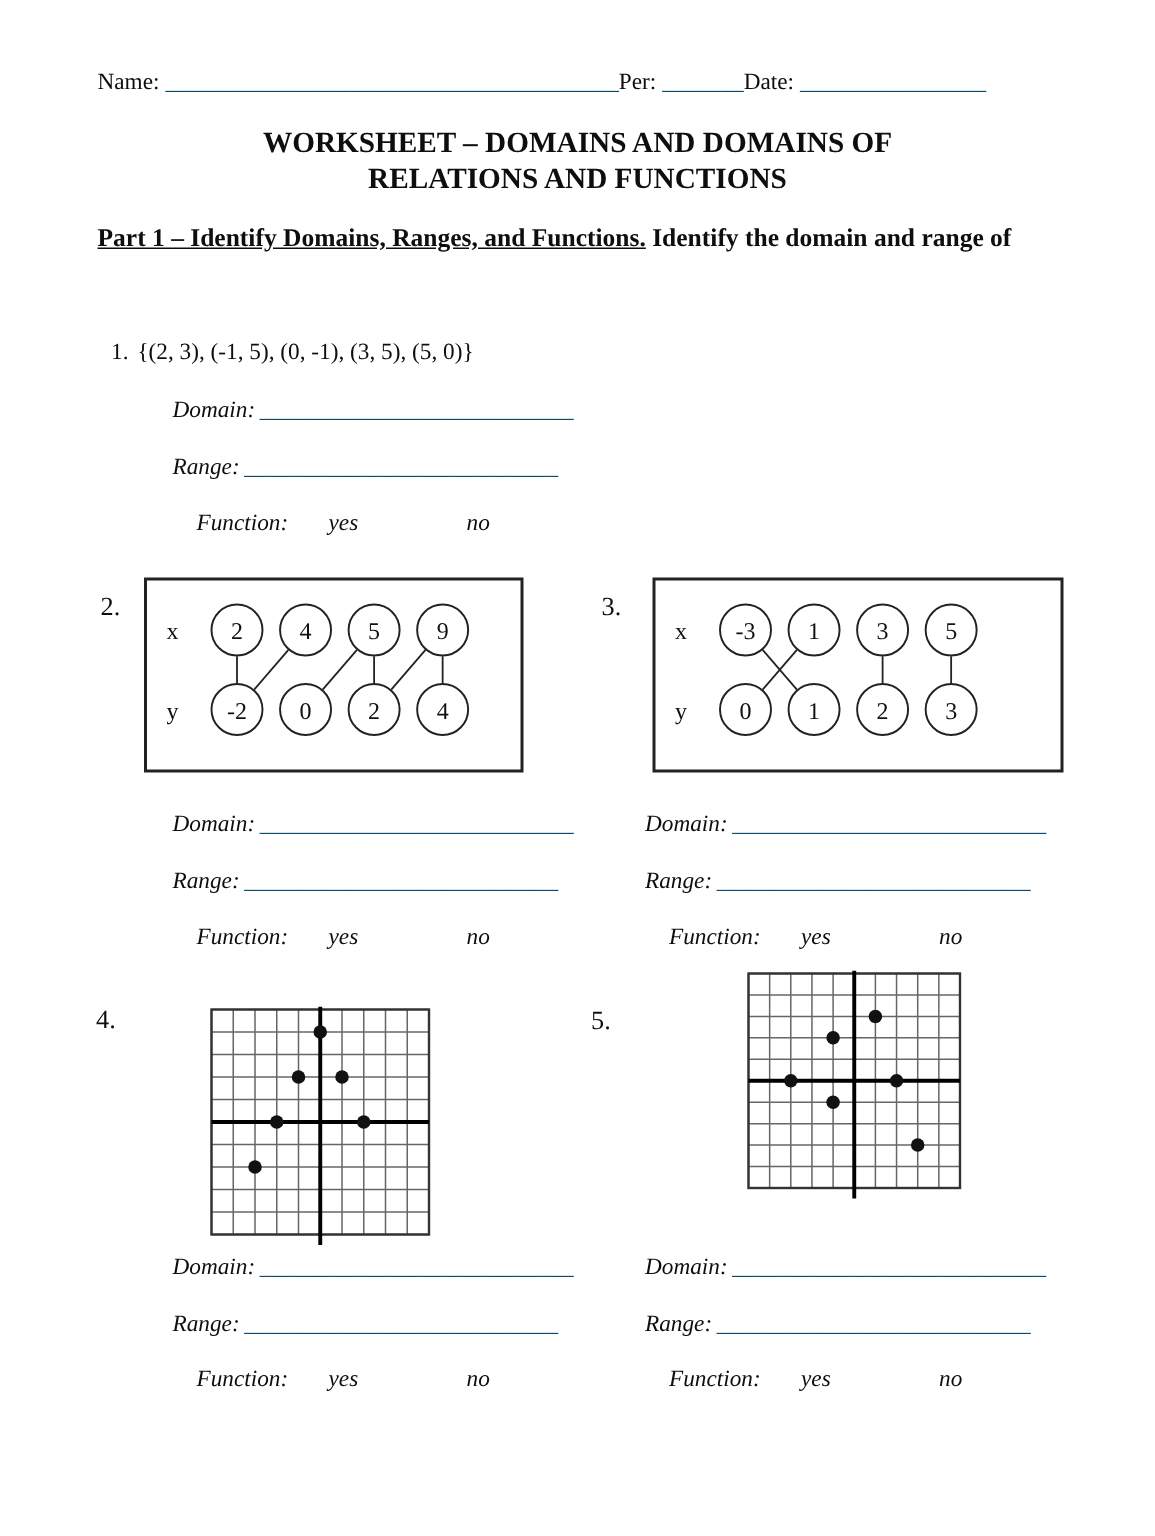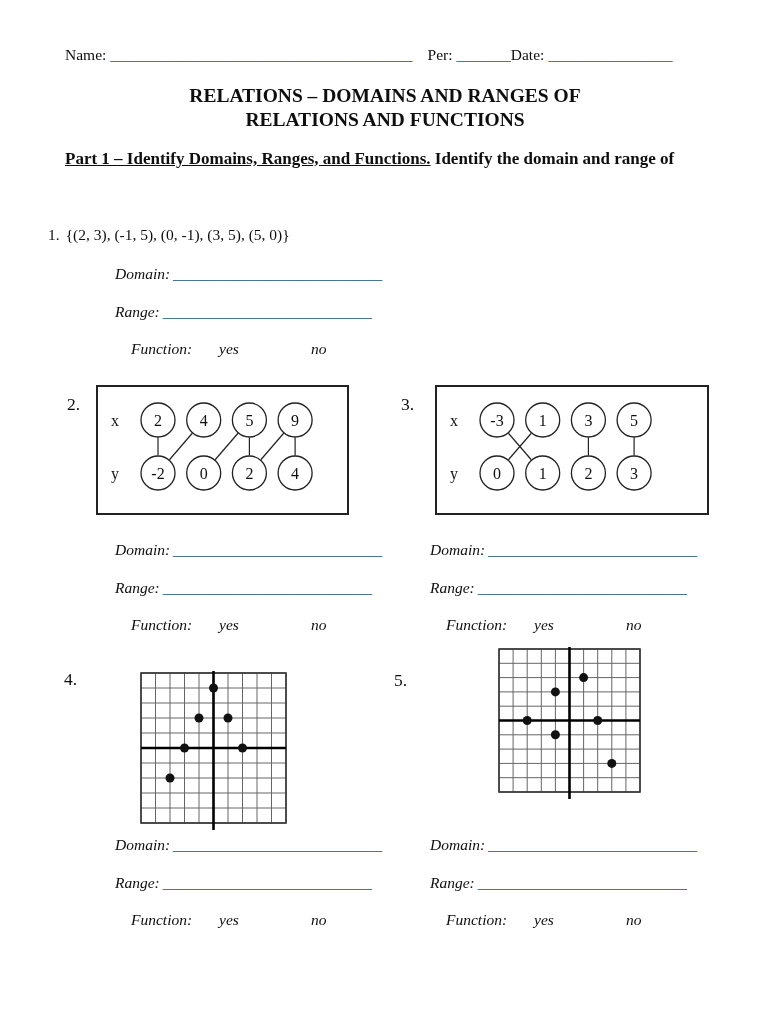--- a/index.html
+++ b/index.html
@@ -2,34 +2,34 @@
 <html><head>
 <meta charset="utf-8">
 <style>
   html,body{margin:0;padding:0;background:#fff;}
   .page{position:relative;width:770px;height:1024px;background:#ffffff;color:#0e0e0e;
         font-family:"Liberation Serif","DejaVu Serif",serif;overflow:hidden;}
 
   
   .header{position:absolute;left:65px;top:46px;font-size:15.5px;white-space:nowrap;}
   .header .lbl{padding-right:4px;}
-  .header .gap{margin-left:15px;}
+  .header .gap{}
   .blank{letter-spacing:0;color:#0c4a6e;}
 
   
   .title{position:absolute;left:0;top:84px;width:770px;text-align:center;
          font-weight:bold;font-size:19.5px;line-height:24px;}
 
   
   .part1{position:absolute;left:65px;top:146px;width:660px;font-weight:bold;
          font-size:17px;line-height:25px;}
   .part1 .u{text-decoration:underline;}
 
   
-  .p1line{position:absolute;left:48px;top:226px;font-size:15.5px;}
+  .p1line{position:absolute;left:74px;top:226px;font-size:15.5px;}
   .p1line .pn{margin-right:6px;}
 
   
   .ans{position:absolute;width:300px;height:100px;font-size:15.5px;}
   .arow{position:absolute;left:0;white-space:nowrap;font-style:italic;}
   .r0{top:0;} .r1{top:38px;} .r2{top:75px;}
   .albl{padding-right:3px;}
   .fn-label{display:inline-block;width:88px;margin-left:16px;}
   .fn-yes{display:inline-block;width:92px;}
   .ab1{left:115px;top:265px;} .ab2{left:115px;top:541px;} .ab3{left:430px;top:541px;}
@@ -55,21 +55,21 @@
 </head>
 <body>
 
 <div class="page">
 
   <div class="header">
     <span class="lbl">Name:</span><span class="blank">_______________________________________</span><span class="lbl gap">Per:</span><span class="blank">_______</span><span class="lbl">Date:</span><span class="blank">________________</span>
   </div>
 
   <div class="title">
-    <div>RELATIONS – DOMAINS AND RANGES OF</div>
+    <div>WORKSHEET – DOMAINS AND DOMAINS OF</div>
     <div>RELATIONS AND FUNCTIONS</div>
   </div>
 
   <div class="part1">
     <div><span class="u">Part 1 – Identify Domains, Ranges, and Functions.</span> <span>Identify the domain and range of</span></div>
   </div>
 
   <div class="p1line">
     <span class="pn">1.</span><span>{(2, 3), (-1, 5), (0, -1), (3, 5), (5, 0)}</span>
   </div>

